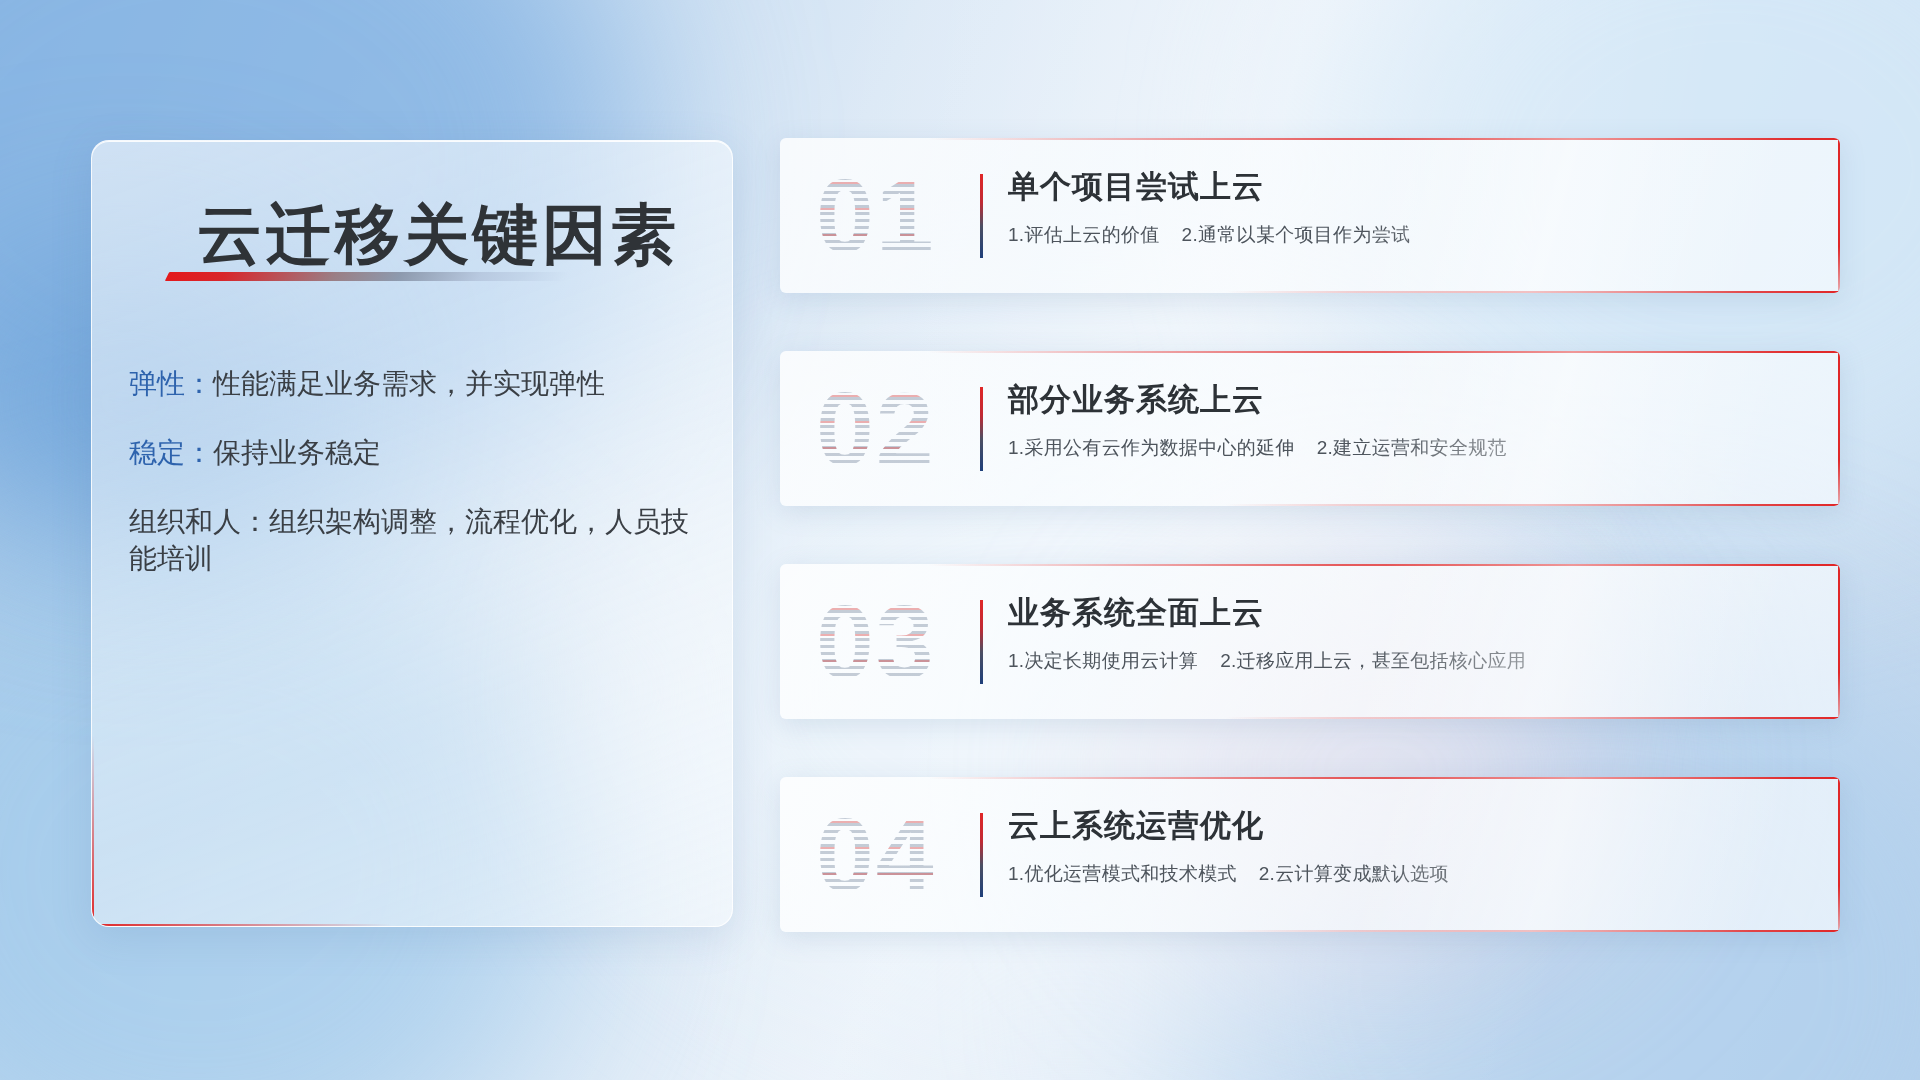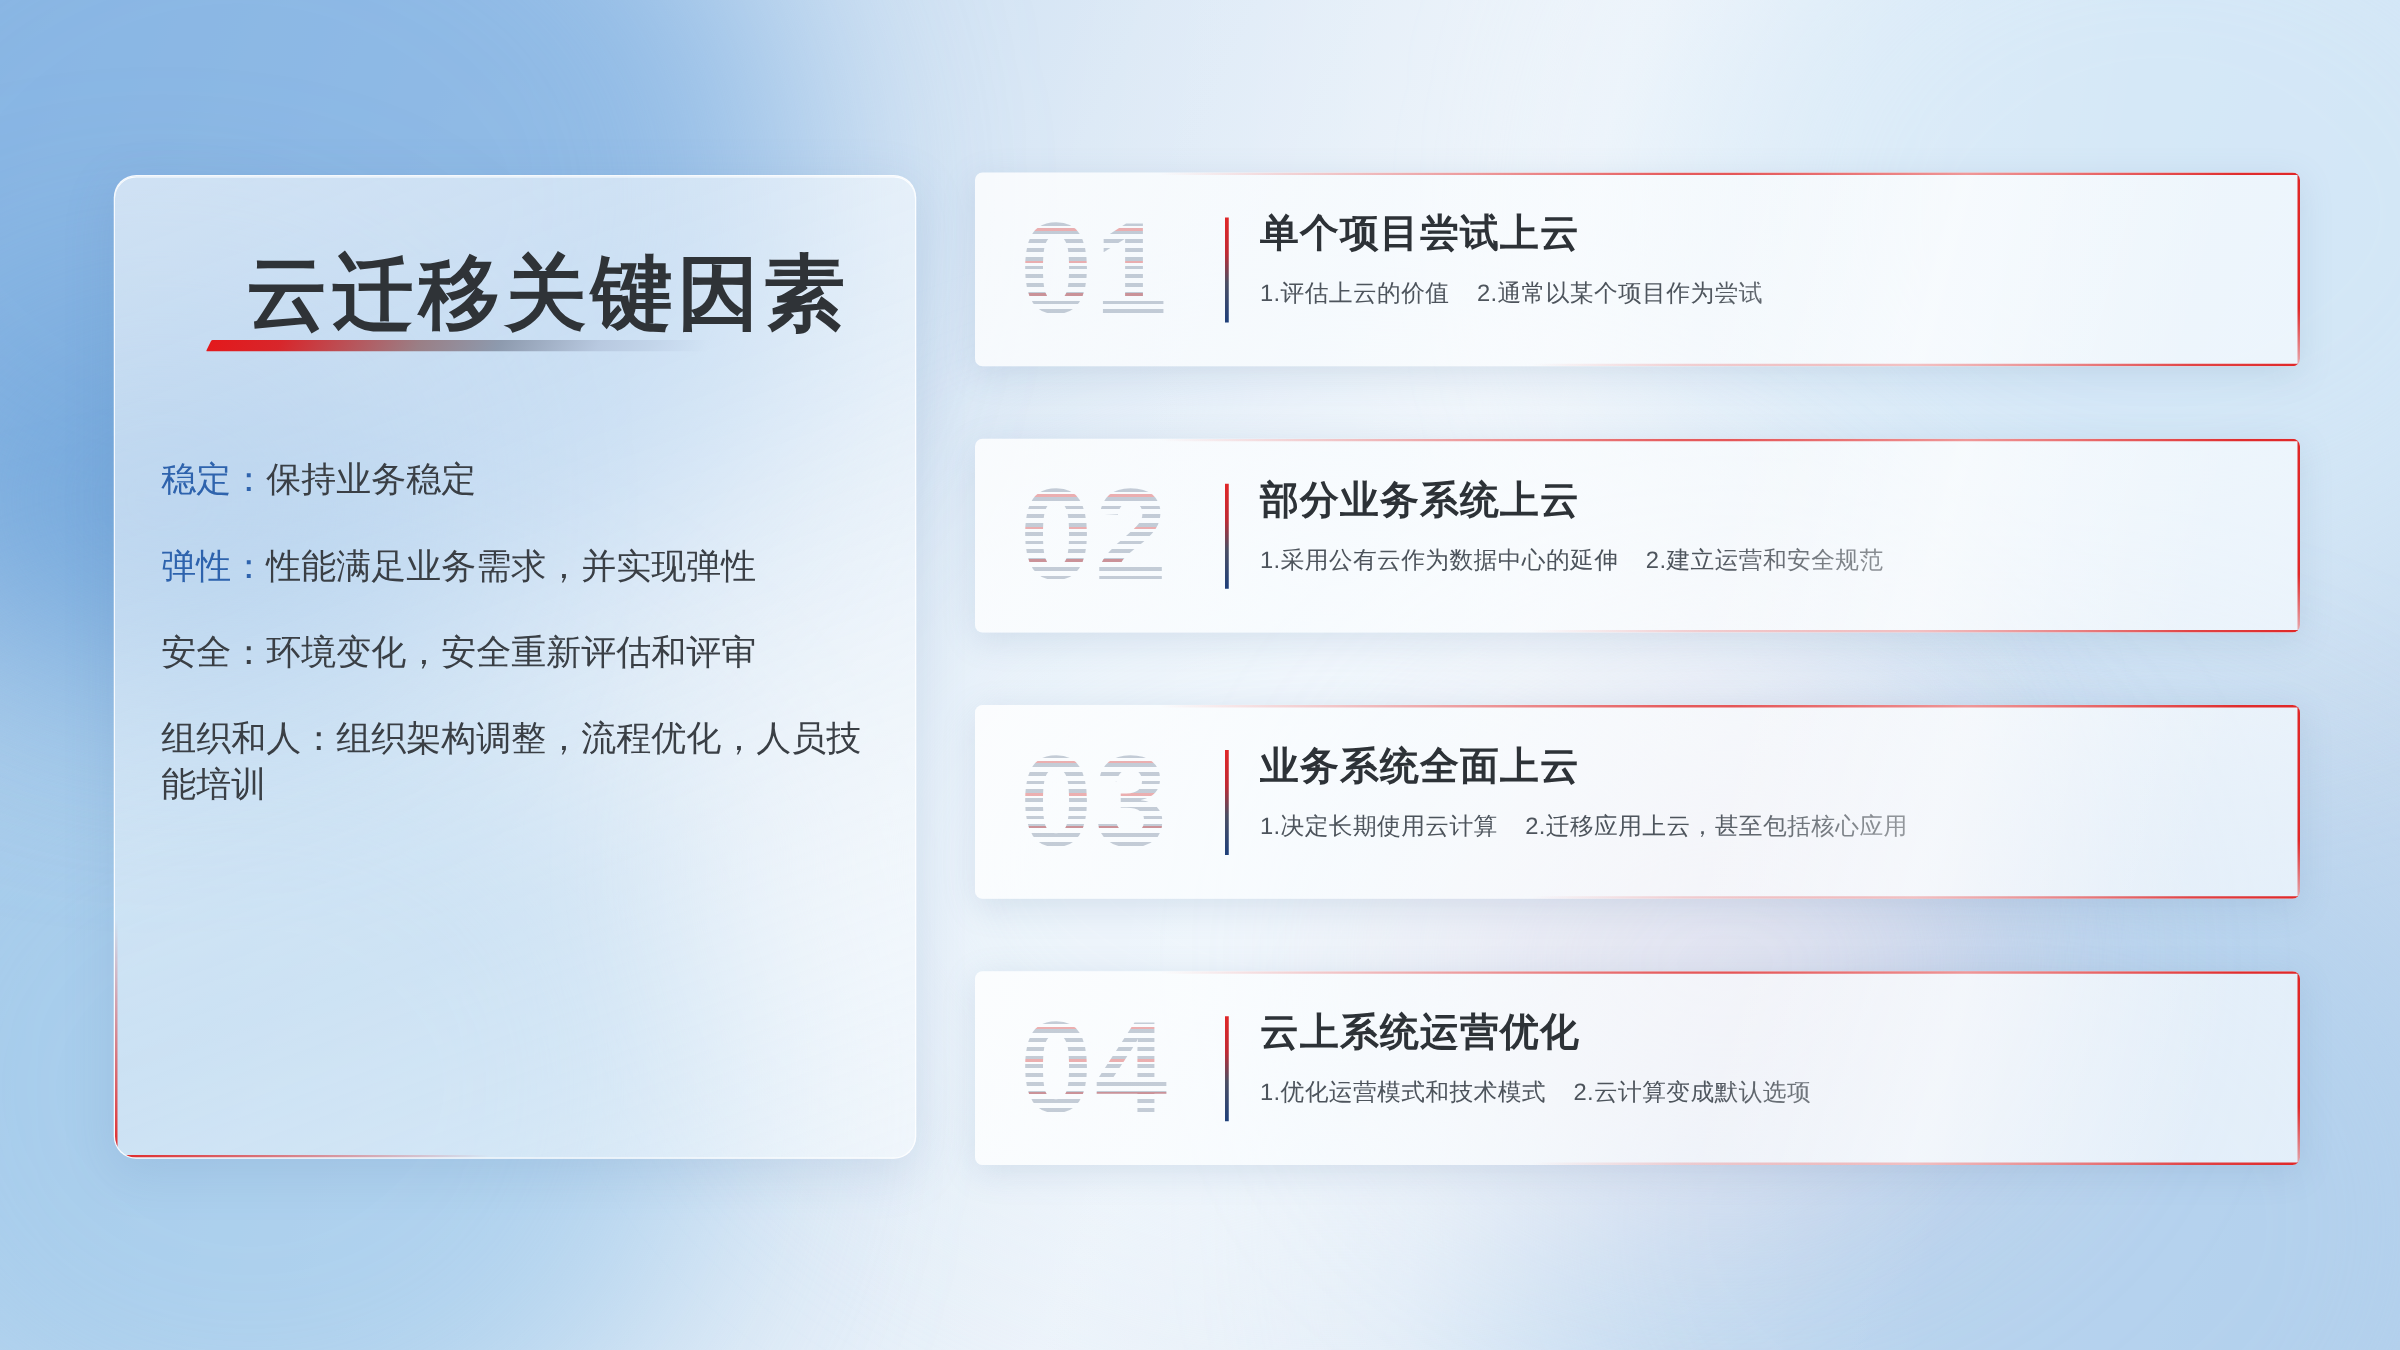--- a/index.html
+++ b/index.html
@@ -155,30 +155,27 @@
   <div class="left-panel">
     <div class="left-panel-edge"></div>
     <div class="left-panel-edge-b"></div>
 
     <div class="panel-title">云迁移关键因素</div>
     <div class="title-rule"></div>
 
     <div class="kv-list">
 
       <div class="kv-row">
+        <span class="kv-key accent">弹性：</span><span class="kv-val">性能满足业务需求，并实现弹性</span>
+      </div>
+
+      <div class="kv-row">
         <span class="kv-key accent">稳定：</span><span class="kv-val">保持业务稳定</span>
       </div>
 
-      <div class="kv-row">
-        <span class="kv-key accent">弹性：</span><span class="kv-val">性能满足业务需求，并实现弹性</span>
-      </div>
-
-      <div class="kv-row">
-        <span class="kv-key">安全：</span><span class="kv-val">环境变化，安全重新评估和评审</span>
-      </div>
 
 
       <div class="kv-row wrap">
         <span class="kv-key">组织和人：</span><span class="kv-val">组织架构调整，流程优化，人员技能培训</span>
       </div>
 
     </div>
   </div>
 
   <div class="cards">

